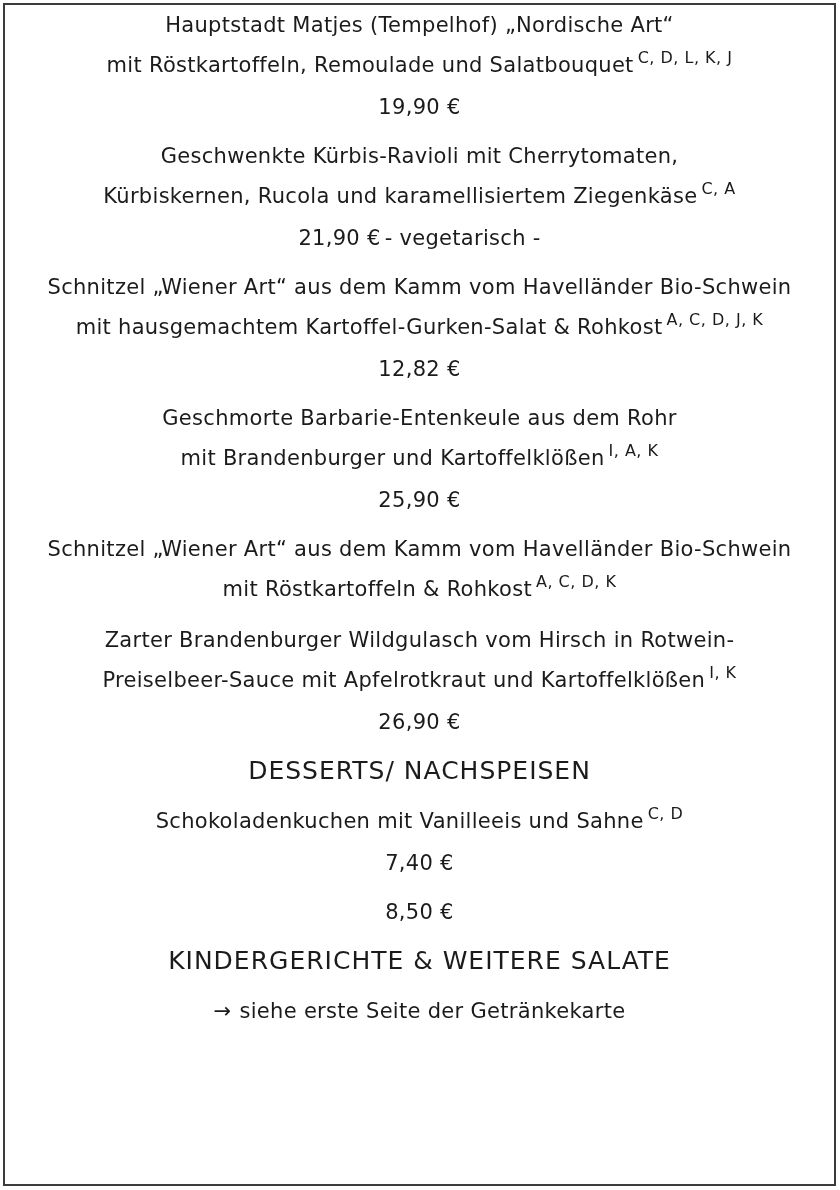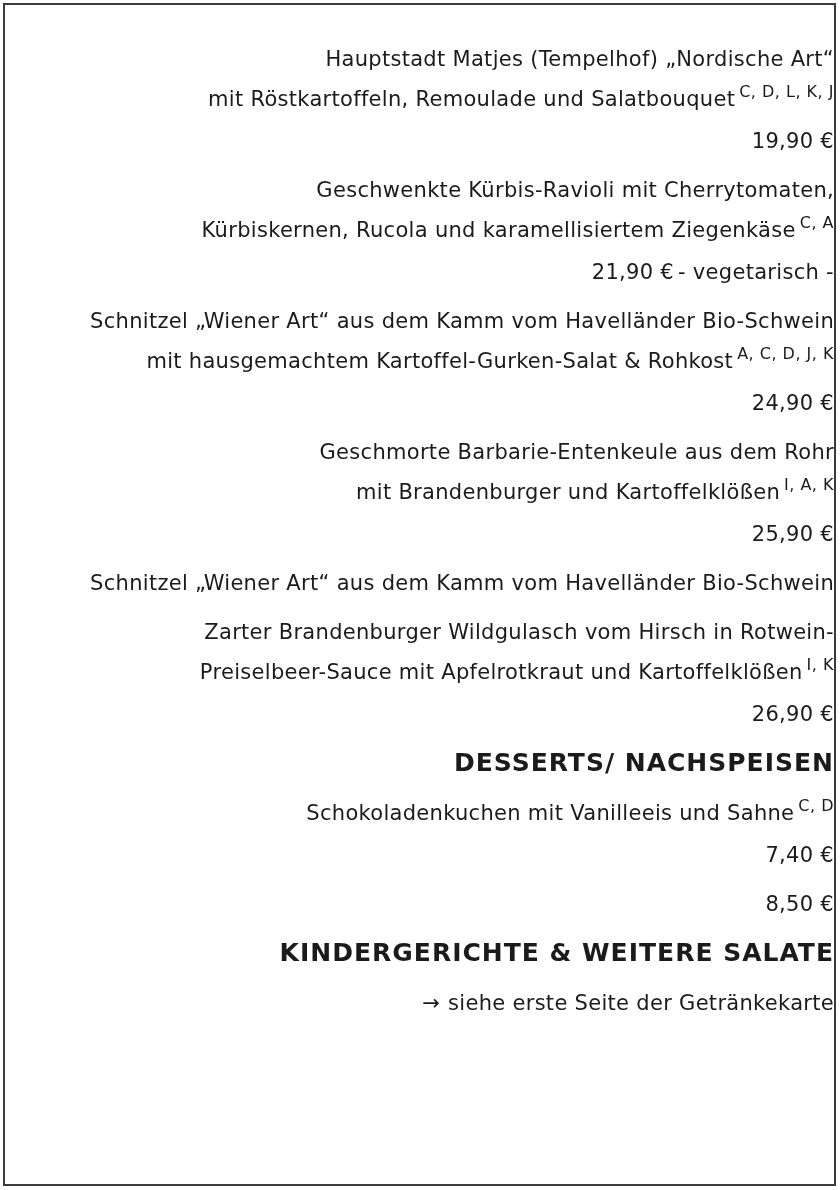--- a/index.html
+++ b/index.html
@@ -19,22 +19,21 @@
     position: absolute;
     top: 3px;
     left: 3px;
     right: 4px;
     bottom: 4px;
     border: 2px solid #3b3b3b;
     background: #ffffff;
     overflow: hidden;
   }
   .content {
-    padding-top: 34px;
-    text-align: right;
+    text-align: center;
   }
   .line {
     line-height: 40px;
     font-size: 21px;
     letter-spacing: 0.3px;
     white-space: nowrap;
   }
   .item {
     margin-bottom: 9px;
   }
@@ -44,21 +43,21 @@
     display: inline-block;
     position: relative;
     top: -9px;
     margin-left: 4px;
   }
   .price-suffix {
     margin-left: 4px;
   }
   .section-heading {
     font-size: 25px;
-    font-weight: bold;
+    font-weight: normal;
     line-height: 40px;
     letter-spacing: 1px;
     margin: 7px 0 10px 0;
     white-space: nowrap;
   }
   .note-line .arrow {
     margin-right: 8px;
   }
 </style>
 </head>
@@ -75,31 +74,32 @@
 
     <div class="item">
       <div class="line">Geschwenkte Kürbis-Ravioli mit Cherrytomaten,</div>
       <div class="line"><span>Kürbiskernen, Rucola und karamellisiertem Ziegenkäse</span><span class="allergens">C, A</span></div>
       <div class="line"><span>21,90 €</span><span class="price-suffix">- vegetarisch -</span></div>
     </div>
 
     <div class="item">
       <div class="line">Schnitzel „Wiener Art“ aus dem Kamm vom Havelländer Bio-Schwein</div>
       <div class="line"><span>mit hausgemachtem Kartoffel-Gurken-Salat &amp; Rohkost</span><span class="allergens">A, C, D, J, K</span></div>
-      <div class="line">24,90 €</div>
+      <div class="line">12,82 €</div>
     </div>
 
     <div class="item">
       <div class="line">Geschmorte Barbarie-Entenkeule aus dem Rohr</div>
       <div class="line"><span>mit Brandenburger und Kartoffelklößen</span><span class="allergens">I, A, K</span></div>
       <div class="line">25,90 €</div>
     </div>
 
     <div class="item">
       <div class="line">Schnitzel „Wiener Art“ aus dem Kamm vom Havelländer Bio-Schwein</div>
+      <div class="line"><span>mit Röstkartoffeln &amp; Rohkost</span><span class="allergens">A, C, D, K</span></div>
     </div>
 
     <div class="item">
       <div class="line">Zarter Brandenburger Wildgulasch vom Hirsch in Rotwein-</div>
       <div class="line"><span>Preiselbeer-Sauce mit Apfelrotkraut und Kartoffelklößen</span><span class="allergens">I, K</span></div>
       <div class="line">26,90 €</div>
     </div>
 
     <div class="section-heading">DESSERTS/ NACHSPEISEN</div>
 

